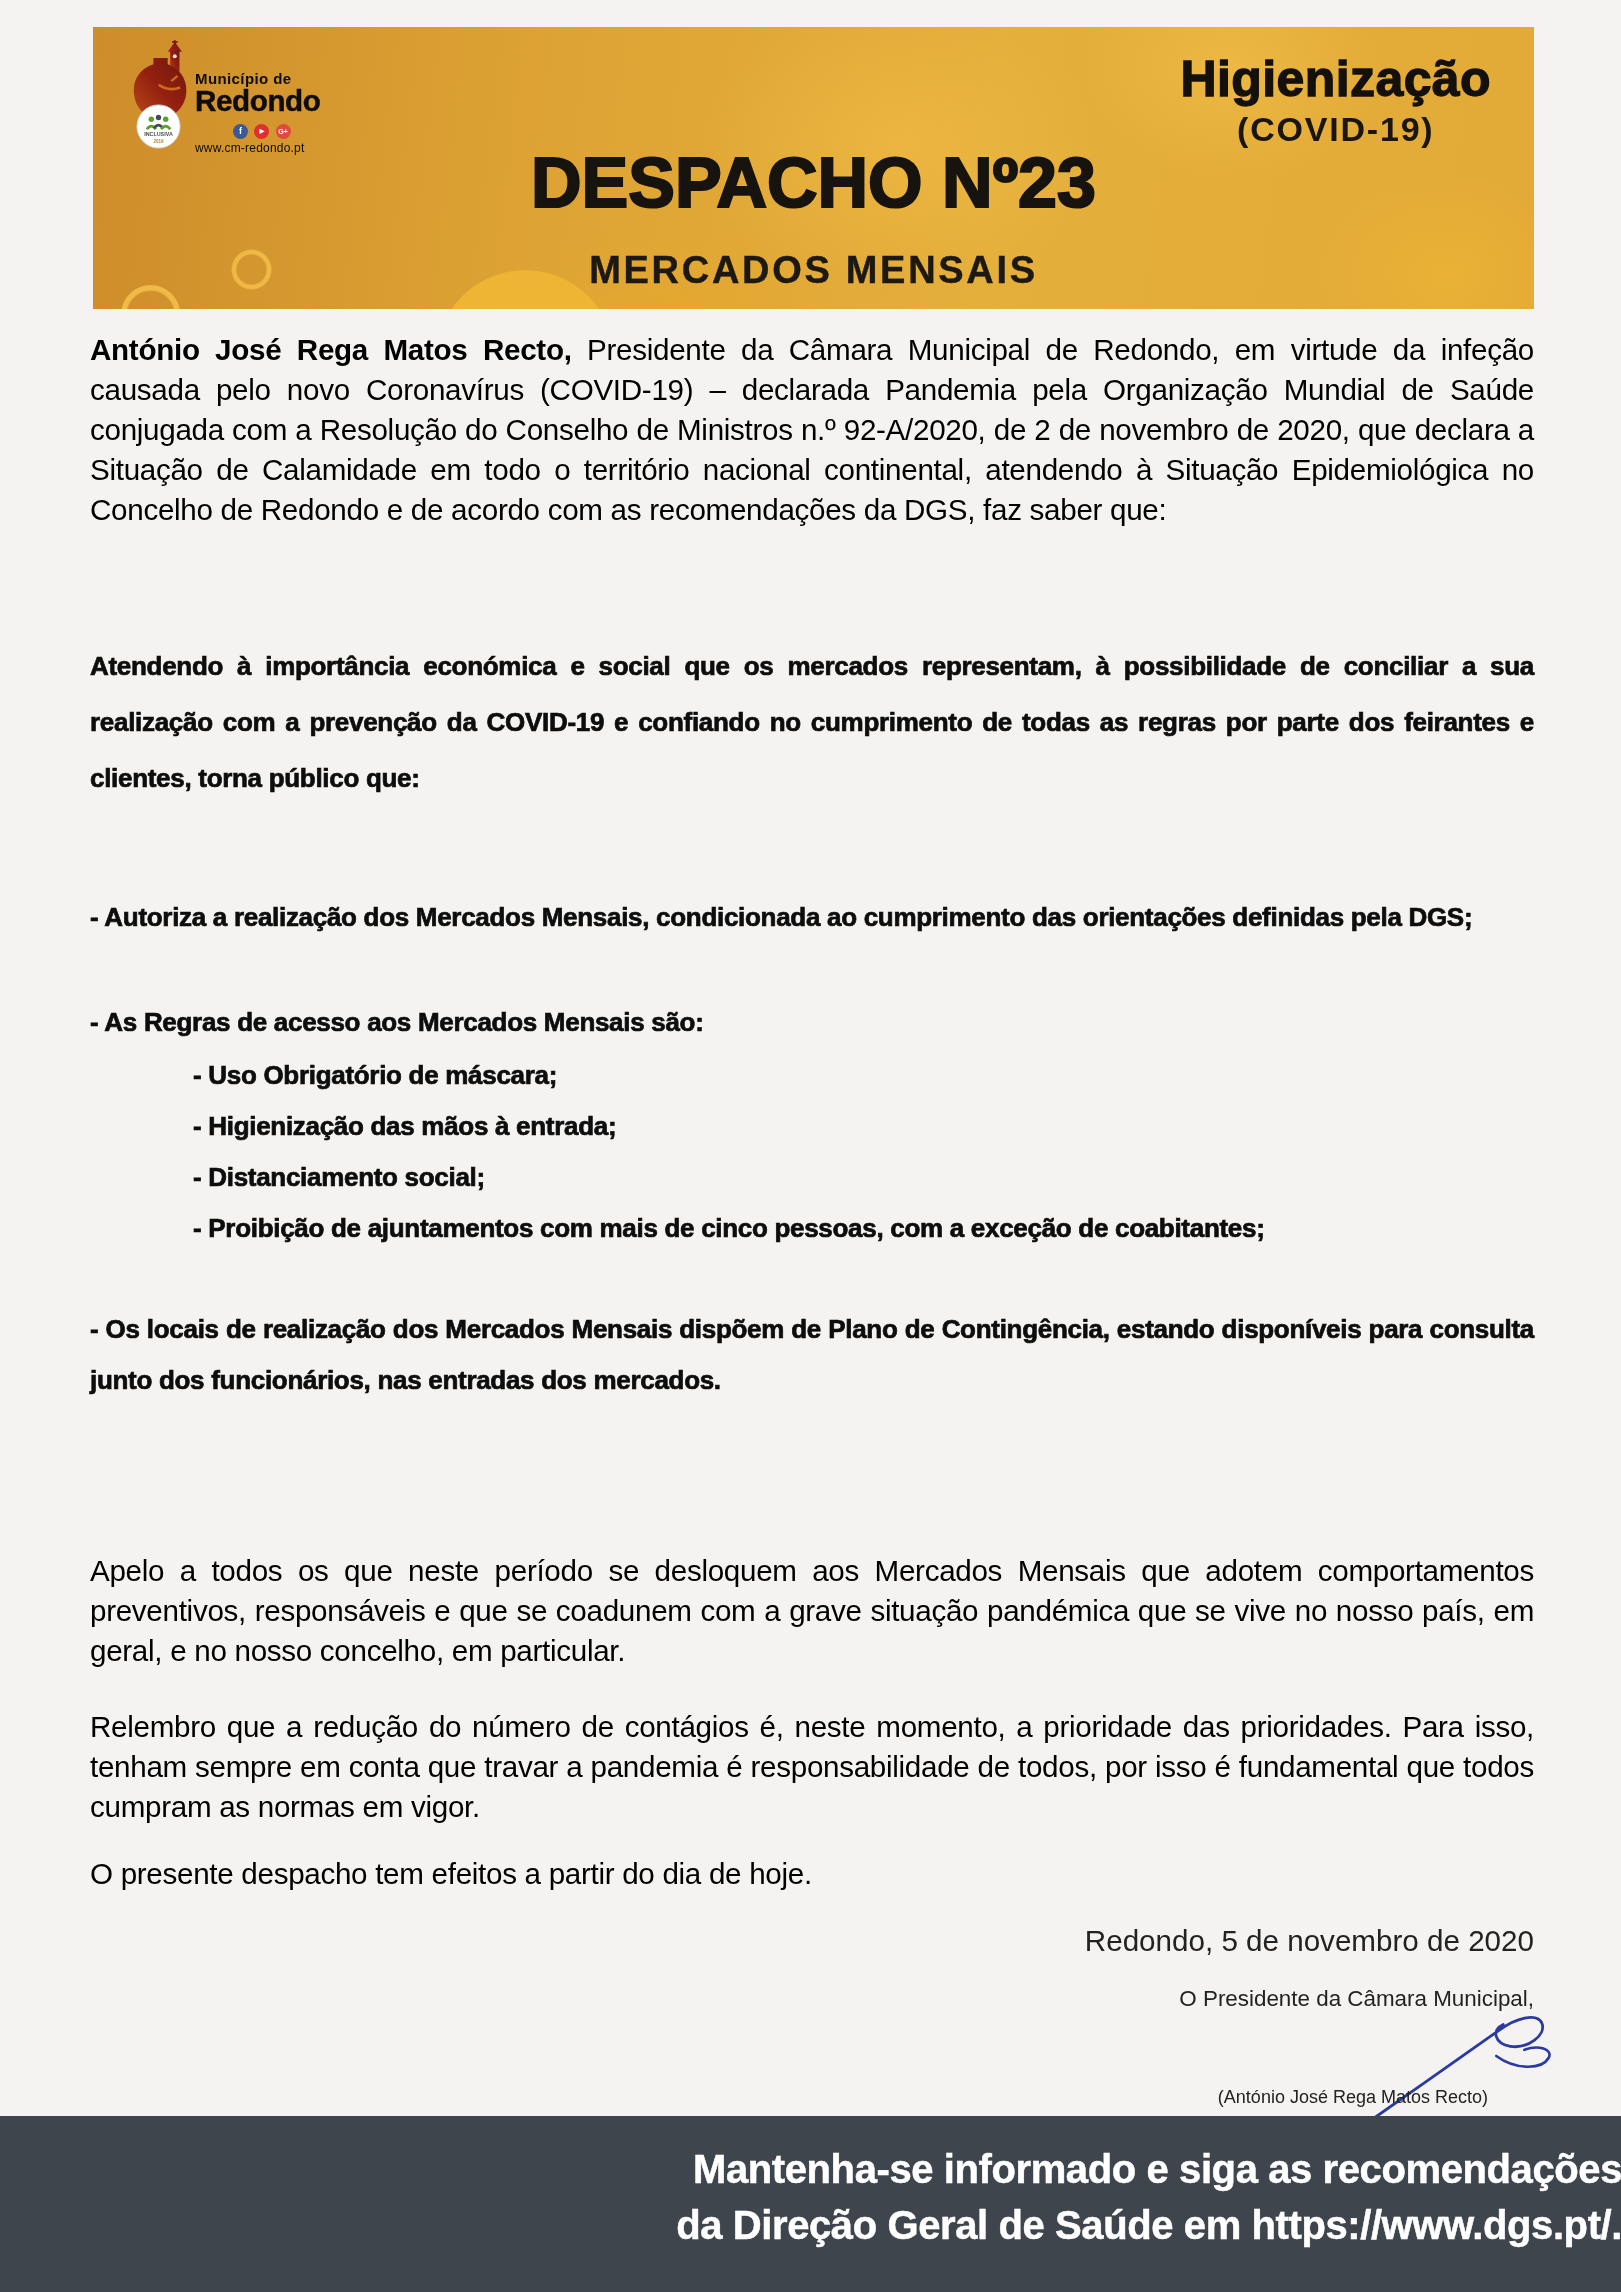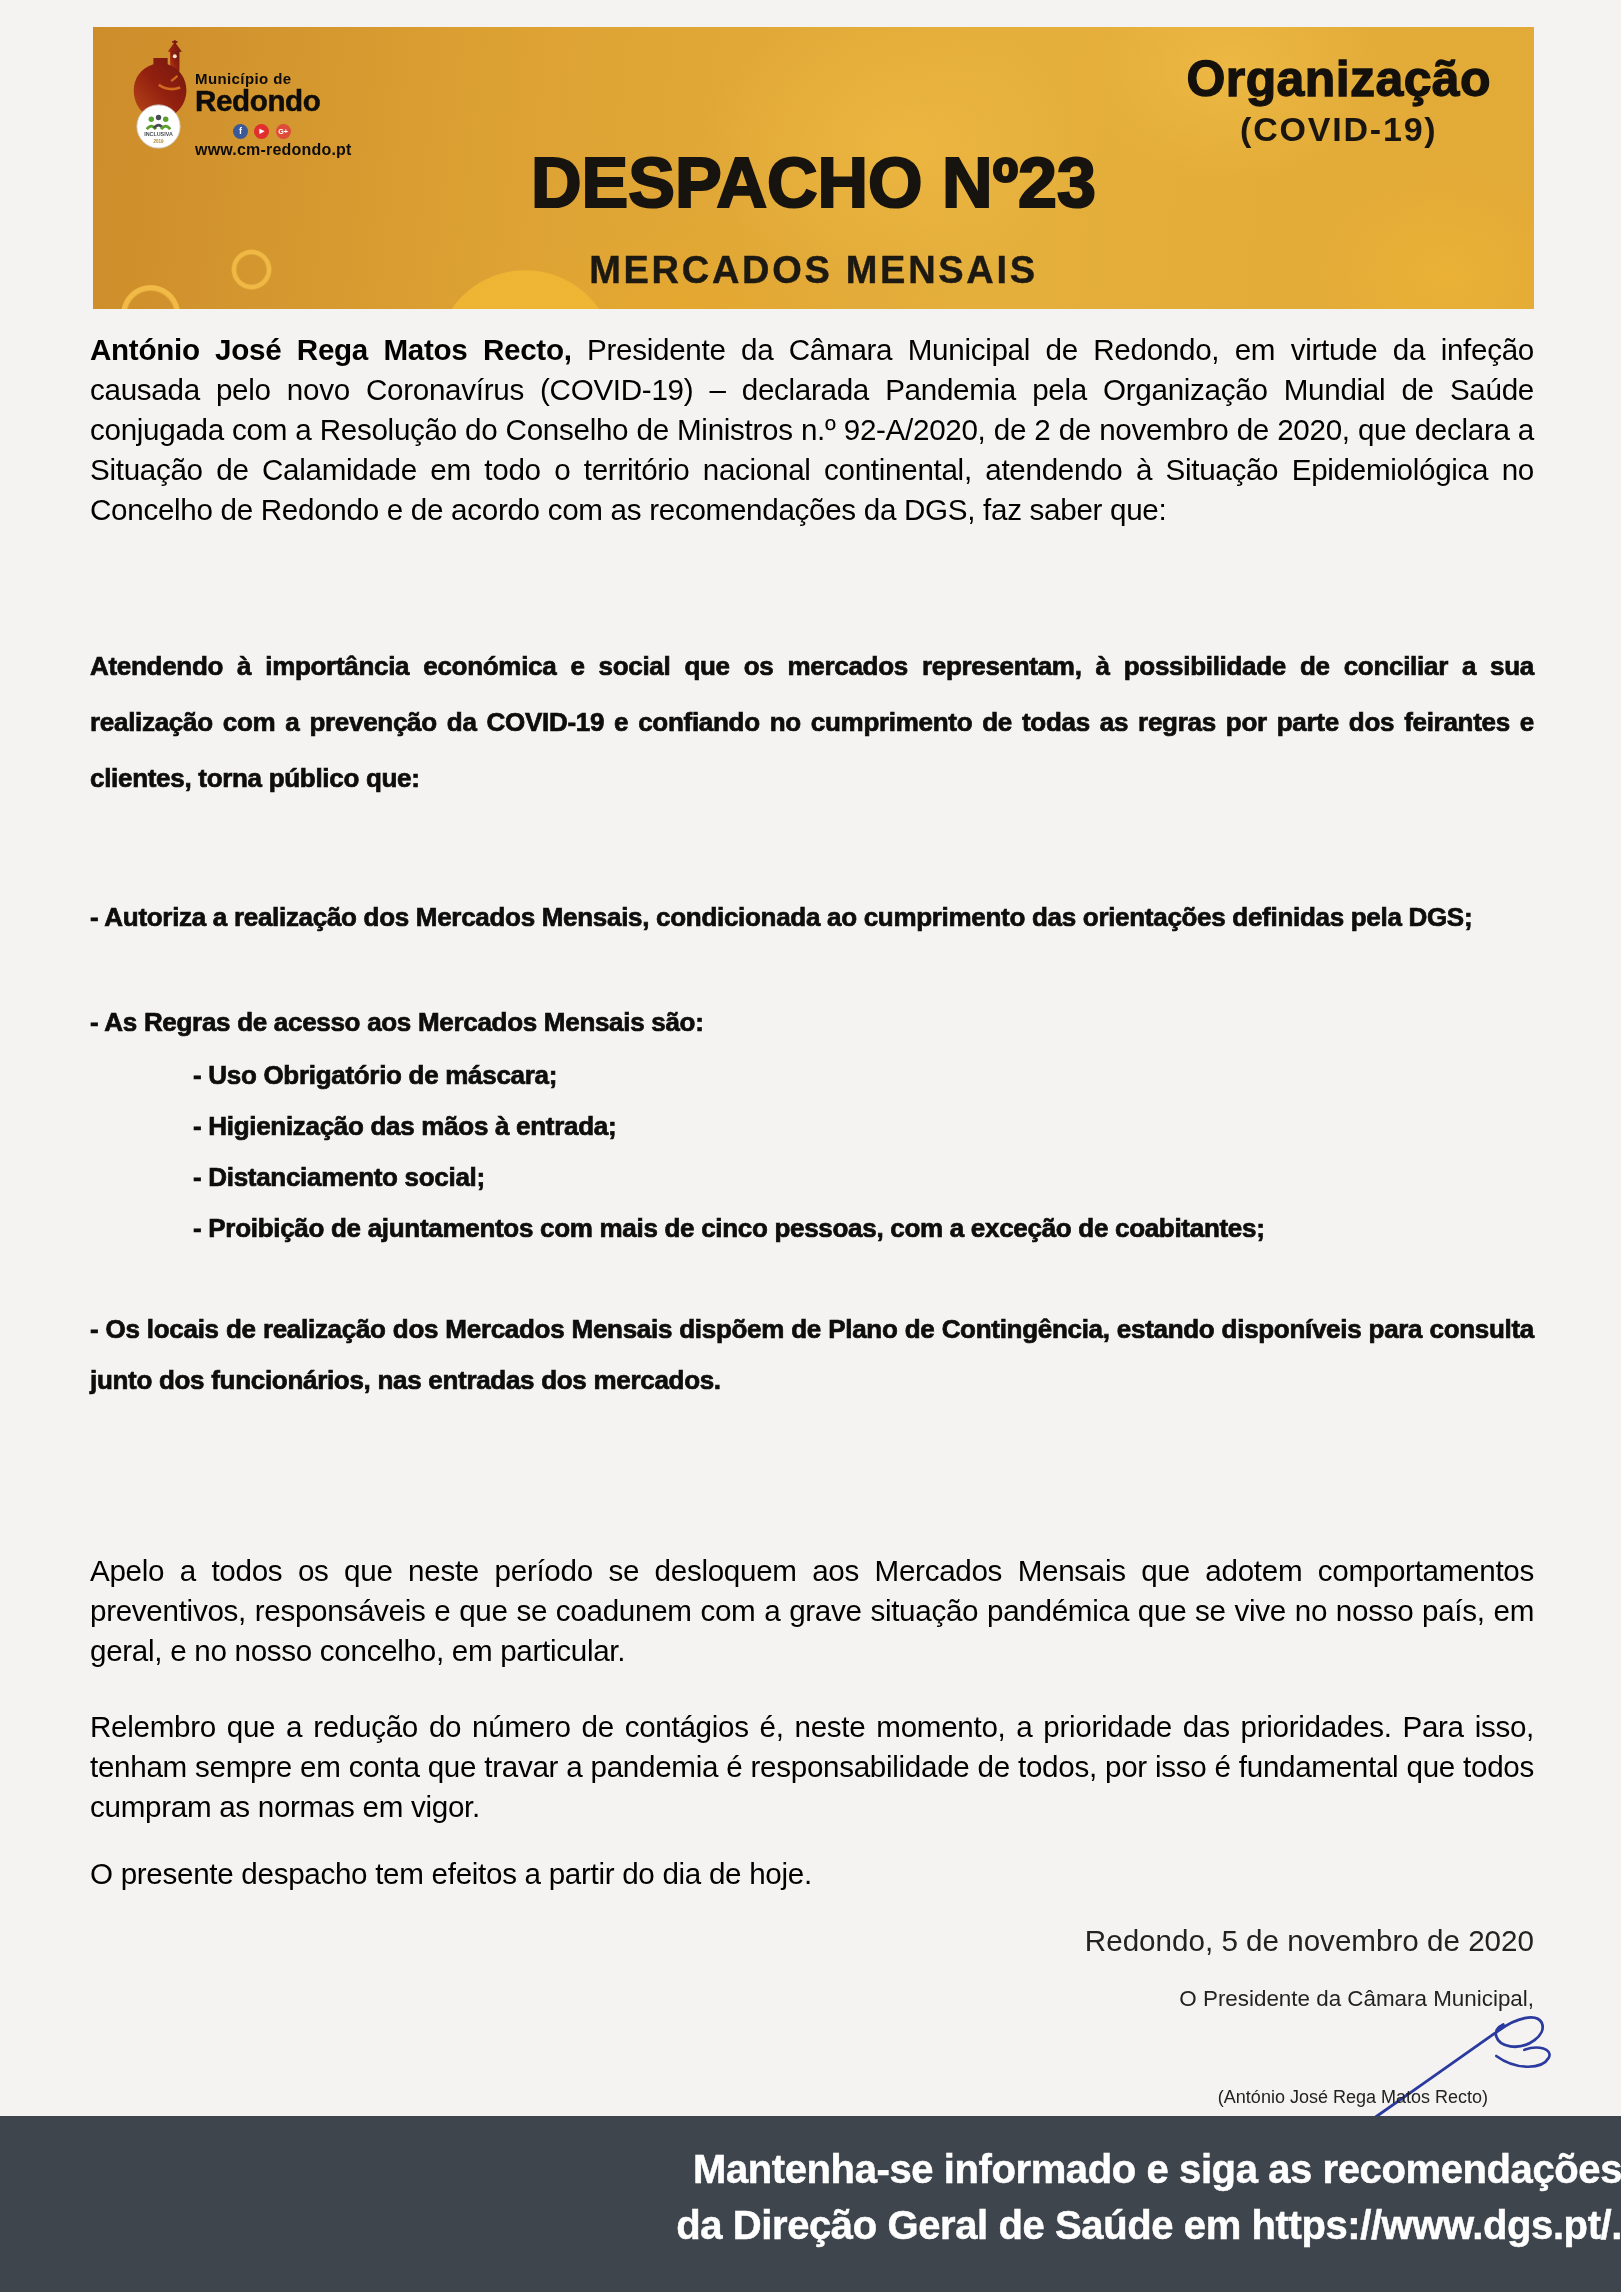--- a/index.html
+++ b/index.html
@@ -46,21 +46,21 @@
   .logo-text { position:absolute; left:102px; top:43px; color:#0e0d0b; }
   .muni { font-size:15px; font-weight:600; letter-spacing:0.4px; }
   .redondo { font-size:29.6px; font-weight:bold; letter-spacing:-0.4px; margin-top:-2.7px;
              -webkit-text-stroke:0.5px #0e0d0b; }
   .social { margin:5.4px 0 2.7px 38px; display:flex; gap:6.3px; }
   .si { width:15px; height:15px; border-radius:50%; color:#fff; font-size:9px; font-weight:bold;
         display:flex; align-items:center; justify-content:center; line-height:1; }
   .si.fb { background:#3b5998; }
   .si.yt { background:#e02f2f; font-size:6.3px; }
   .si.gp { background:#dd4b39; font-size:7.2px; }
-  .site { font-size:16px; font-weight:bold; letter-spacing:0.2px; }
+  .site { font-size:12px; font-weight:normal; letter-spacing:0.2px; }
 
   
   .blk { position:absolute; left:90px; right:88px; color:#000000; }
   .just { text-align:justify; }
   .reg { font-size:29.6px; line-height:40px; letter-spacing:-0.3px; font-stretch:condensed; }
   .heavy {
     font-size:26px; font-weight:bold; color:#0d0d0d; letter-spacing:-0.3px;
     -webkit-text-stroke:0.7px #0d0d0d; font-stretch:condensed;
   }
   .p1 { top:330px; }
@@ -132,21 +132,21 @@
       <div class="redondo">Redondo</div>
       <div class="social">
         <span class="si fb">f</span>
         <span class="si yt">▶</span>
         <span class="si gp">G+</span>
       </div>
       <div class="site">www.cm-redondo.pt</div>
     </div>
 
     <div class="corona">
-      <div class="corona-title">Organização</div>
+      <div class="corona-title">Higienização</div>
       <div class="corona-sub">(COVID-19)</div>
     </div>
 
     <div class="banner-title">DESPACHO Nº23</div>
     <div class="banner-subtitle">MERCADOS MENSAIS</div>
   </header>
 
   <p class="blk just reg p1"><b>António José Rega Matos Recto,</b><span> Presidente da Câmara Municipal de Redondo, em virtude da infeção causada pelo novo Coronavírus (COVID-19) – declarada Pandemia pela Organização Mundial de Saúde conjugada com a Resolução do Conselho de Ministros n.º 92-A/2020, de 2 de novembro de 2020, que declara a Situação de Calamidade em todo o território nacional continental, atendendo à Situação Epidemiológica no Concelho de Redondo e de acordo com as recomendações da DGS, faz saber que:</span></p>
 
   <p class="blk just heavy intro">Atendendo à importância económica e social que os mercados representam, à possibilidade de conciliar a sua realização com a prevenção da COVID-19 e confiando no cumprimento de todas as regras por parte dos feirantes e clientes, torna público que:</p>

